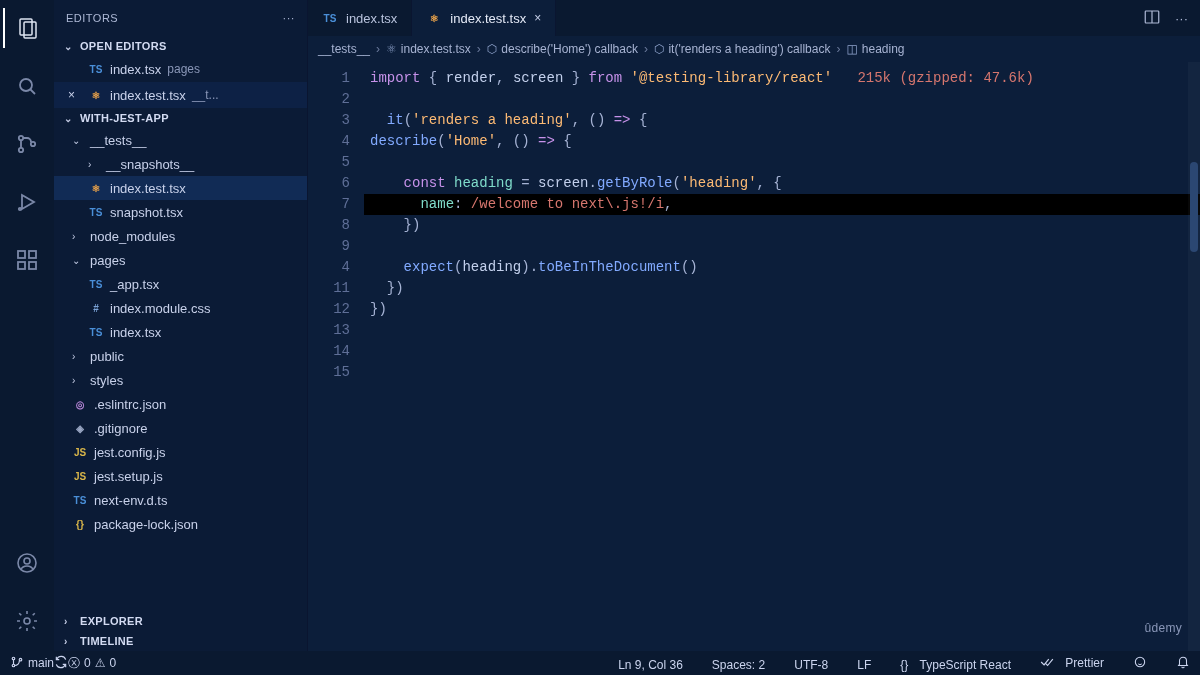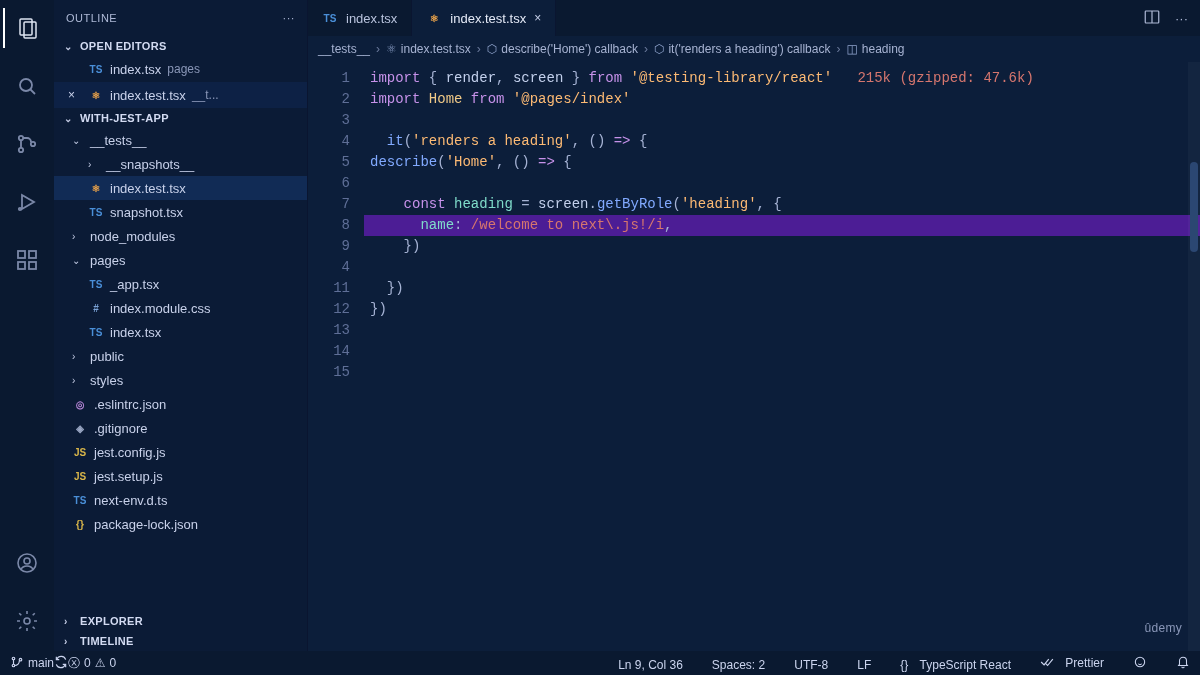--- a/index.html
+++ b/index.html
@@ -95,21 +95,21 @@
     color:#a7b3d2; font-size:12px; white-space:nowrap; overflow:hidden;
   }
   .breadcrumb .crumb { display:flex; align-items:center; gap:4px; }
   .breadcrumb .bc-sep { color:#6b7a9c; margin:0 6px; }
 
   .code-host { flex:1; display:flex; overflow:hidden; position:relative; font-family: Menlo, Consolas, "Courier New", monospace; font-size:14px; line-height:21px; }
   .gutter { width:56px; text-align:right; padding:6px 14px 0 0; color:#5f6f97; user-select:none; }
   .gutter div { height:21px; }
   .code { flex:1; padding:6px 0 0 0; position:relative; }
   .code-line { height:21px; white-space:pre; padding-left:6px; }
-  .hl-line { background:#4c1d95; }
+  .hl-line { background:#000000; }
   .scroll-track { position:absolute; top:0; right:0; width:12px; height:100%; background:rgba(255,255,255,.03); }
   .scroll-thumb { position:absolute; right:2px; top:100px; width:8px; height:90px; background:#2b4772; border-radius:4px; }
 
   
   .tk-kw { color:#c792ea; }
   .tk-fn { color:#82aaff; }
   .tk-id { color:#c3d0ec; }
   .tk-str { color:#fdba74; }
   .tk-punc { color:#a6b3d4; }
   .tk-prop { color:#7fdbca; }
@@ -184,21 +184,21 @@
         <svg viewBox="0 0 24 24" fill="none" stroke="currentColor" stroke-width="1.6">
             <circle cx="12" cy="12" r="3"></circle>
             <path d="M12 2v3M12 19v3M4.2 4.2l2.1 2.1M17.7 17.7l2.1 2.1M2 12h3M19 12h3M4.2 19.8l2.1-2.1M17.7 6.3l2.1-2.1"></path>
           </svg>
       </div>
     </div>
   </div>
 
   <div class="sidebar">
     <div class="sidebar-header">
-      <span>OUTLINE</span>
+      <span>EDITORS</span>
       <span class="dots">···</span>
     </div>
 
     <div class="section-header">
       <span class="chev">⌄</span>
       <span>OPEN EDITORS</span>
     </div>
     <div id="open-editors">
         <div class="open-editor-row">
           <span class="close-x"></span>
@@ -362,29 +362,29 @@
           <div>9</div>
           <div>4</div>
           <div>11</div>
           <div>12</div>
           <div>13</div>
           <div>14</div>
           <div>15</div>
         </div>
       <div class="code" id="code">
         <div class="code-line"><span class="tk-kw">import</span><span class="tk-punc"> { </span><span class="tk-id">render</span><span class="tk-punc">, </span><span class="tk-id">screen</span><span class="tk-punc"> } </span><span class="tk-kw">from</span><span class="tk-punc"> </span><span class="tk-str">'@testing-library/react'</span><span class="tk-punc">   </span><span class="tk-size">215k (gzipped: 47.6k)</span></div>
-          <div class="code-line"><span class="tk-kw">import</span><span class="tk-punc"> </span><span class="tk-type">Home</span><span class="tk-punc"> </span><span class="tk-kw">from</span><span class="tk-punc"> </span><span class="tk-str">'@pages/index'</span></div>
           <div class="code-line"></div>
           <div class="code-line"><span class="tk-punc">  </span><span class="tk-fn">it</span><span class="tk-punc">(</span><span class="tk-str">'renders a heading'</span><span class="tk-punc">, () </span><span class="tk-kw">=&gt;</span><span class="tk-punc"> {</span></div>
           <div class="code-line"><span class="tk-fn">describe</span><span class="tk-punc">(</span><span class="tk-str">'Home'</span><span class="tk-punc">, () </span><span class="tk-kw">=&gt;</span><span class="tk-punc"> {</span></div>
           <div class="code-line"></div>
           <div class="code-line"><span class="tk-punc">    </span><span class="tk-kw">const</span><span class="tk-punc"> </span><span class="tk-prop">heading</span><span class="tk-punc"> = </span><span class="tk-id">screen</span><span class="tk-punc">.</span><span class="tk-fn">getByRole</span><span class="tk-punc">(</span><span class="tk-str">'heading'</span><span class="tk-punc">, {</span></div>
           <div class="code-line hl-line"><span class="tk-punc">      </span><span class="tk-prop">name</span><span class="tk-punc">: </span><span class="tk-regex">/welcome to next\.js!/i</span><span class="tk-punc">,</span></div>
           <div class="code-line"><span class="tk-punc">    })</span></div>
           <div class="code-line"></div>
+          <div class="code-line"><span class="tk-punc">    </span><span class="tk-fn">expect</span><span class="tk-punc">(</span><span class="tk-id">heading</span><span class="tk-punc">).</span><span class="tk-fn">toBeInTheDocument</span><span class="tk-punc">()</span></div>
           <div class="code-line"><span class="tk-punc">  })</span></div>
           <div class="code-line"><span class="tk-punc">})</span></div>
           <div class="code-line"></div>
           <div class="scroll-track">
           <div class="scroll-thumb"></div>
         </div>
       </div>
     </div>
     <div class="watermark">ûdemy</div>
   </div>

